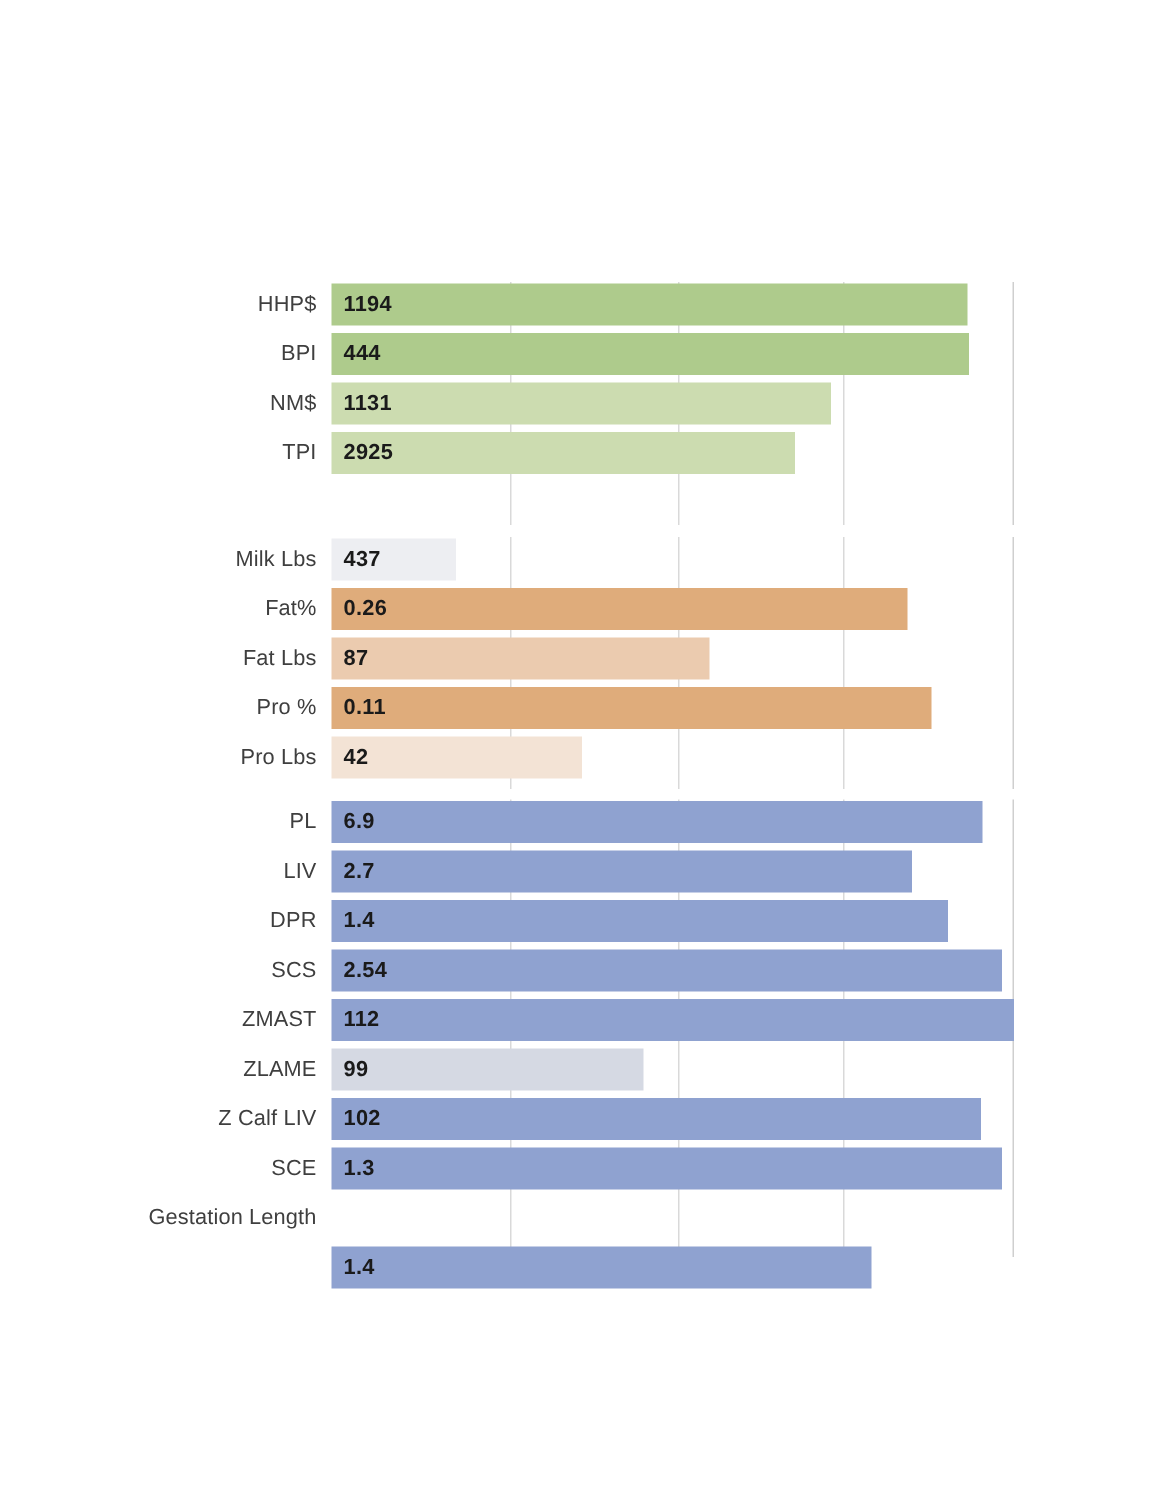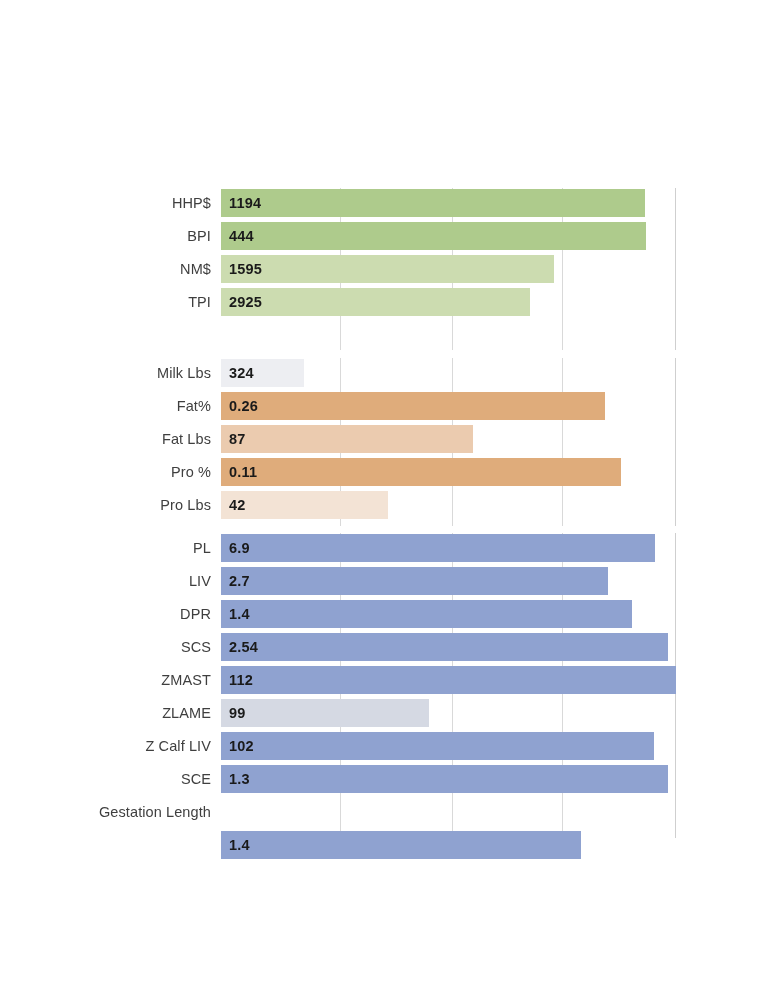--- a/index.html
+++ b/index.html
@@ -132,21 +132,21 @@
           <div class="cat-label">BPI</div>
           <div class="bar-wrap">
             <div class="bar" style="width: 425px; background: rgb(174, 203, 140);"></div>
             <div class="bar-value">444</div>
           </div>
         </div>
         <div class="row">
           <div class="cat-label">NM$</div>
           <div class="bar-wrap">
             <div class="bar" style="width: 333px; background: rgb(204, 220, 176);"></div>
-            <div class="bar-value">1595</div>
+            <div class="bar-value">1131</div>
           </div>
         </div>
         <div class="row">
           <div class="cat-label">TPI</div>
           <div class="bar-wrap">
             <div class="bar" style="width: 309px; background: rgb(204, 220, 176);"></div>
             <div class="bar-value">2925</div>
           </div>
         </div>
       </div>
@@ -157,21 +157,21 @@
       <div class="gridline" style="left:119px"></div>
       <div class="gridline" style="left:231px"></div>
       <div class="gridline" style="left:341px"></div>
       <div class="axisline-right"></div>
     </div>
     <div class="rows">
         <div class="row">
           <div class="cat-label">Milk Lbs</div>
           <div class="bar-wrap">
             <div class="bar" style="width: 83px; background: rgb(237, 238, 242);"></div>
-            <div class="bar-value">324</div>
+            <div class="bar-value">437</div>
           </div>
         </div>
         <div class="row">
           <div class="cat-label">Fat%</div>
           <div class="bar-wrap">
             <div class="bar" style="width: 384px; background: rgb(223, 172, 123);"></div>
             <div class="bar-value">0.26</div>
           </div>
         </div>
         <div class="row">

